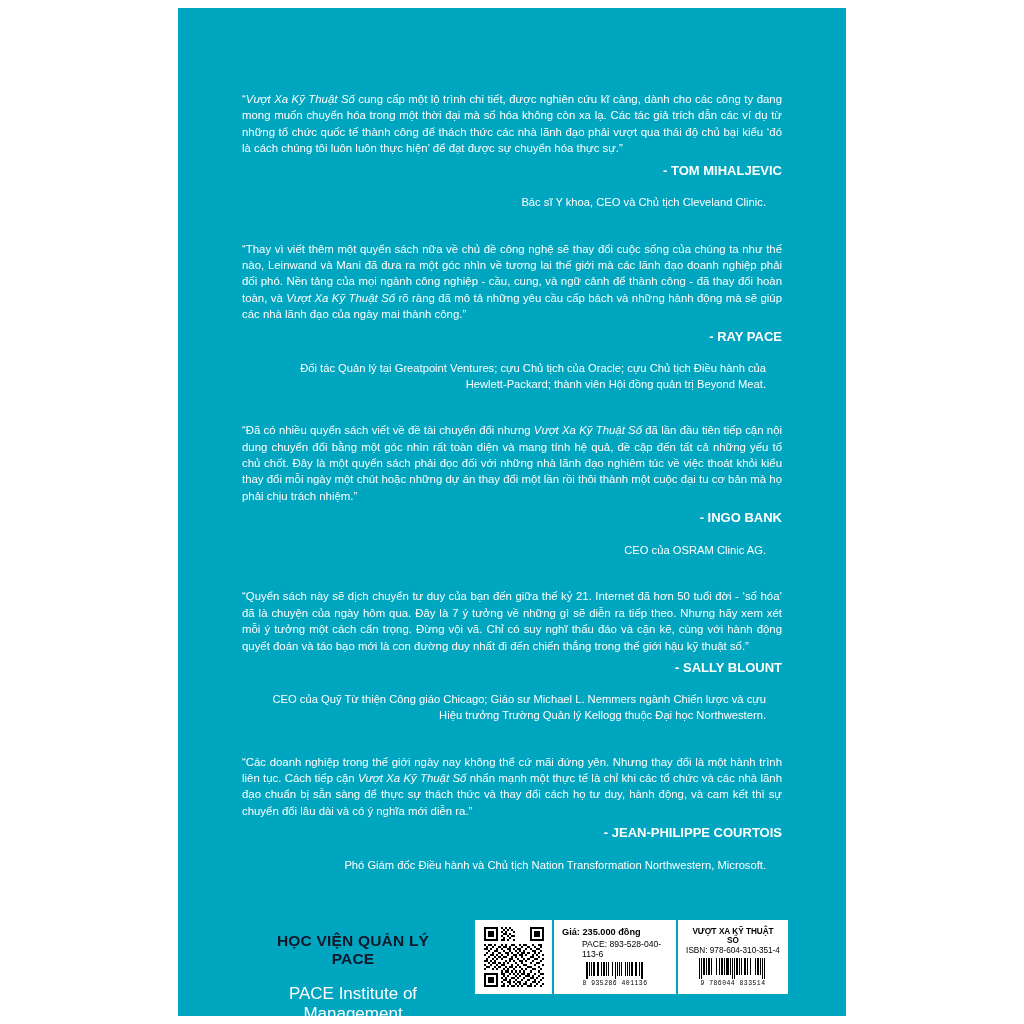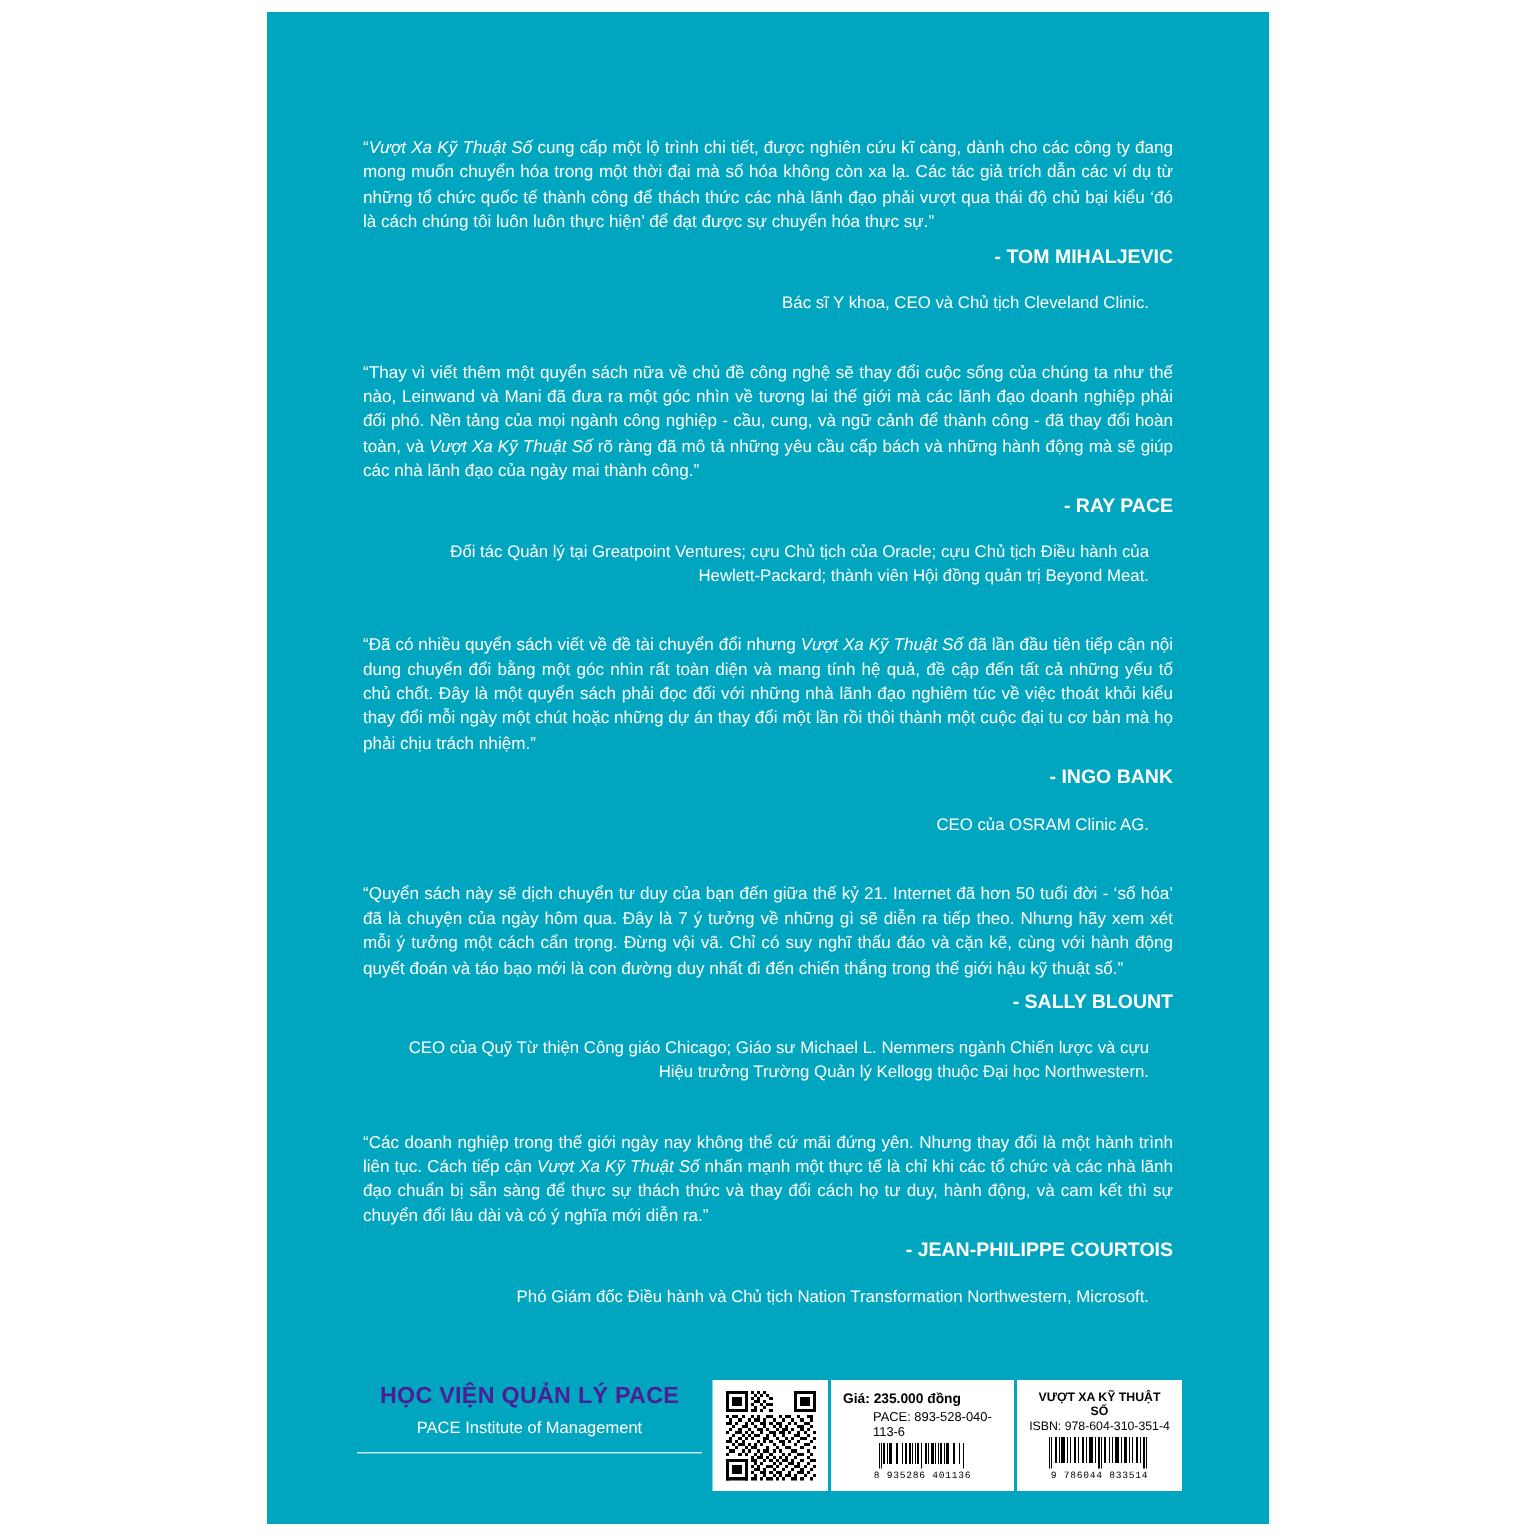--- a/index.html
+++ b/index.html
@@ -70,29 +70,29 @@
     height: 120px;
   }
   .publisher {
     position: absolute;
     left: 60px;
     top: 28px;
     width: 230px;
     text-align: center;
   }
   .pub-name {
-    color: #4c1d95;
+    color: #0f172a;
     font-size: 15.5px;
     font-weight: bold;
     letter-spacing: 0.2px;
-    margin: 6px;
+    margin: 16px;
   }
   .pub-sub {
     color: #ffffff;
-    font-size: 11px;
+    font-size: 17px;
     margin: 3px 0 0 0;
   }
   .pub-rule {
     margin-top: 10px;
     height: 1px;
     background: rgba(255,255,255,0.75);
     width: 100%;
   }
   .barcode-area {
     position: absolute;

